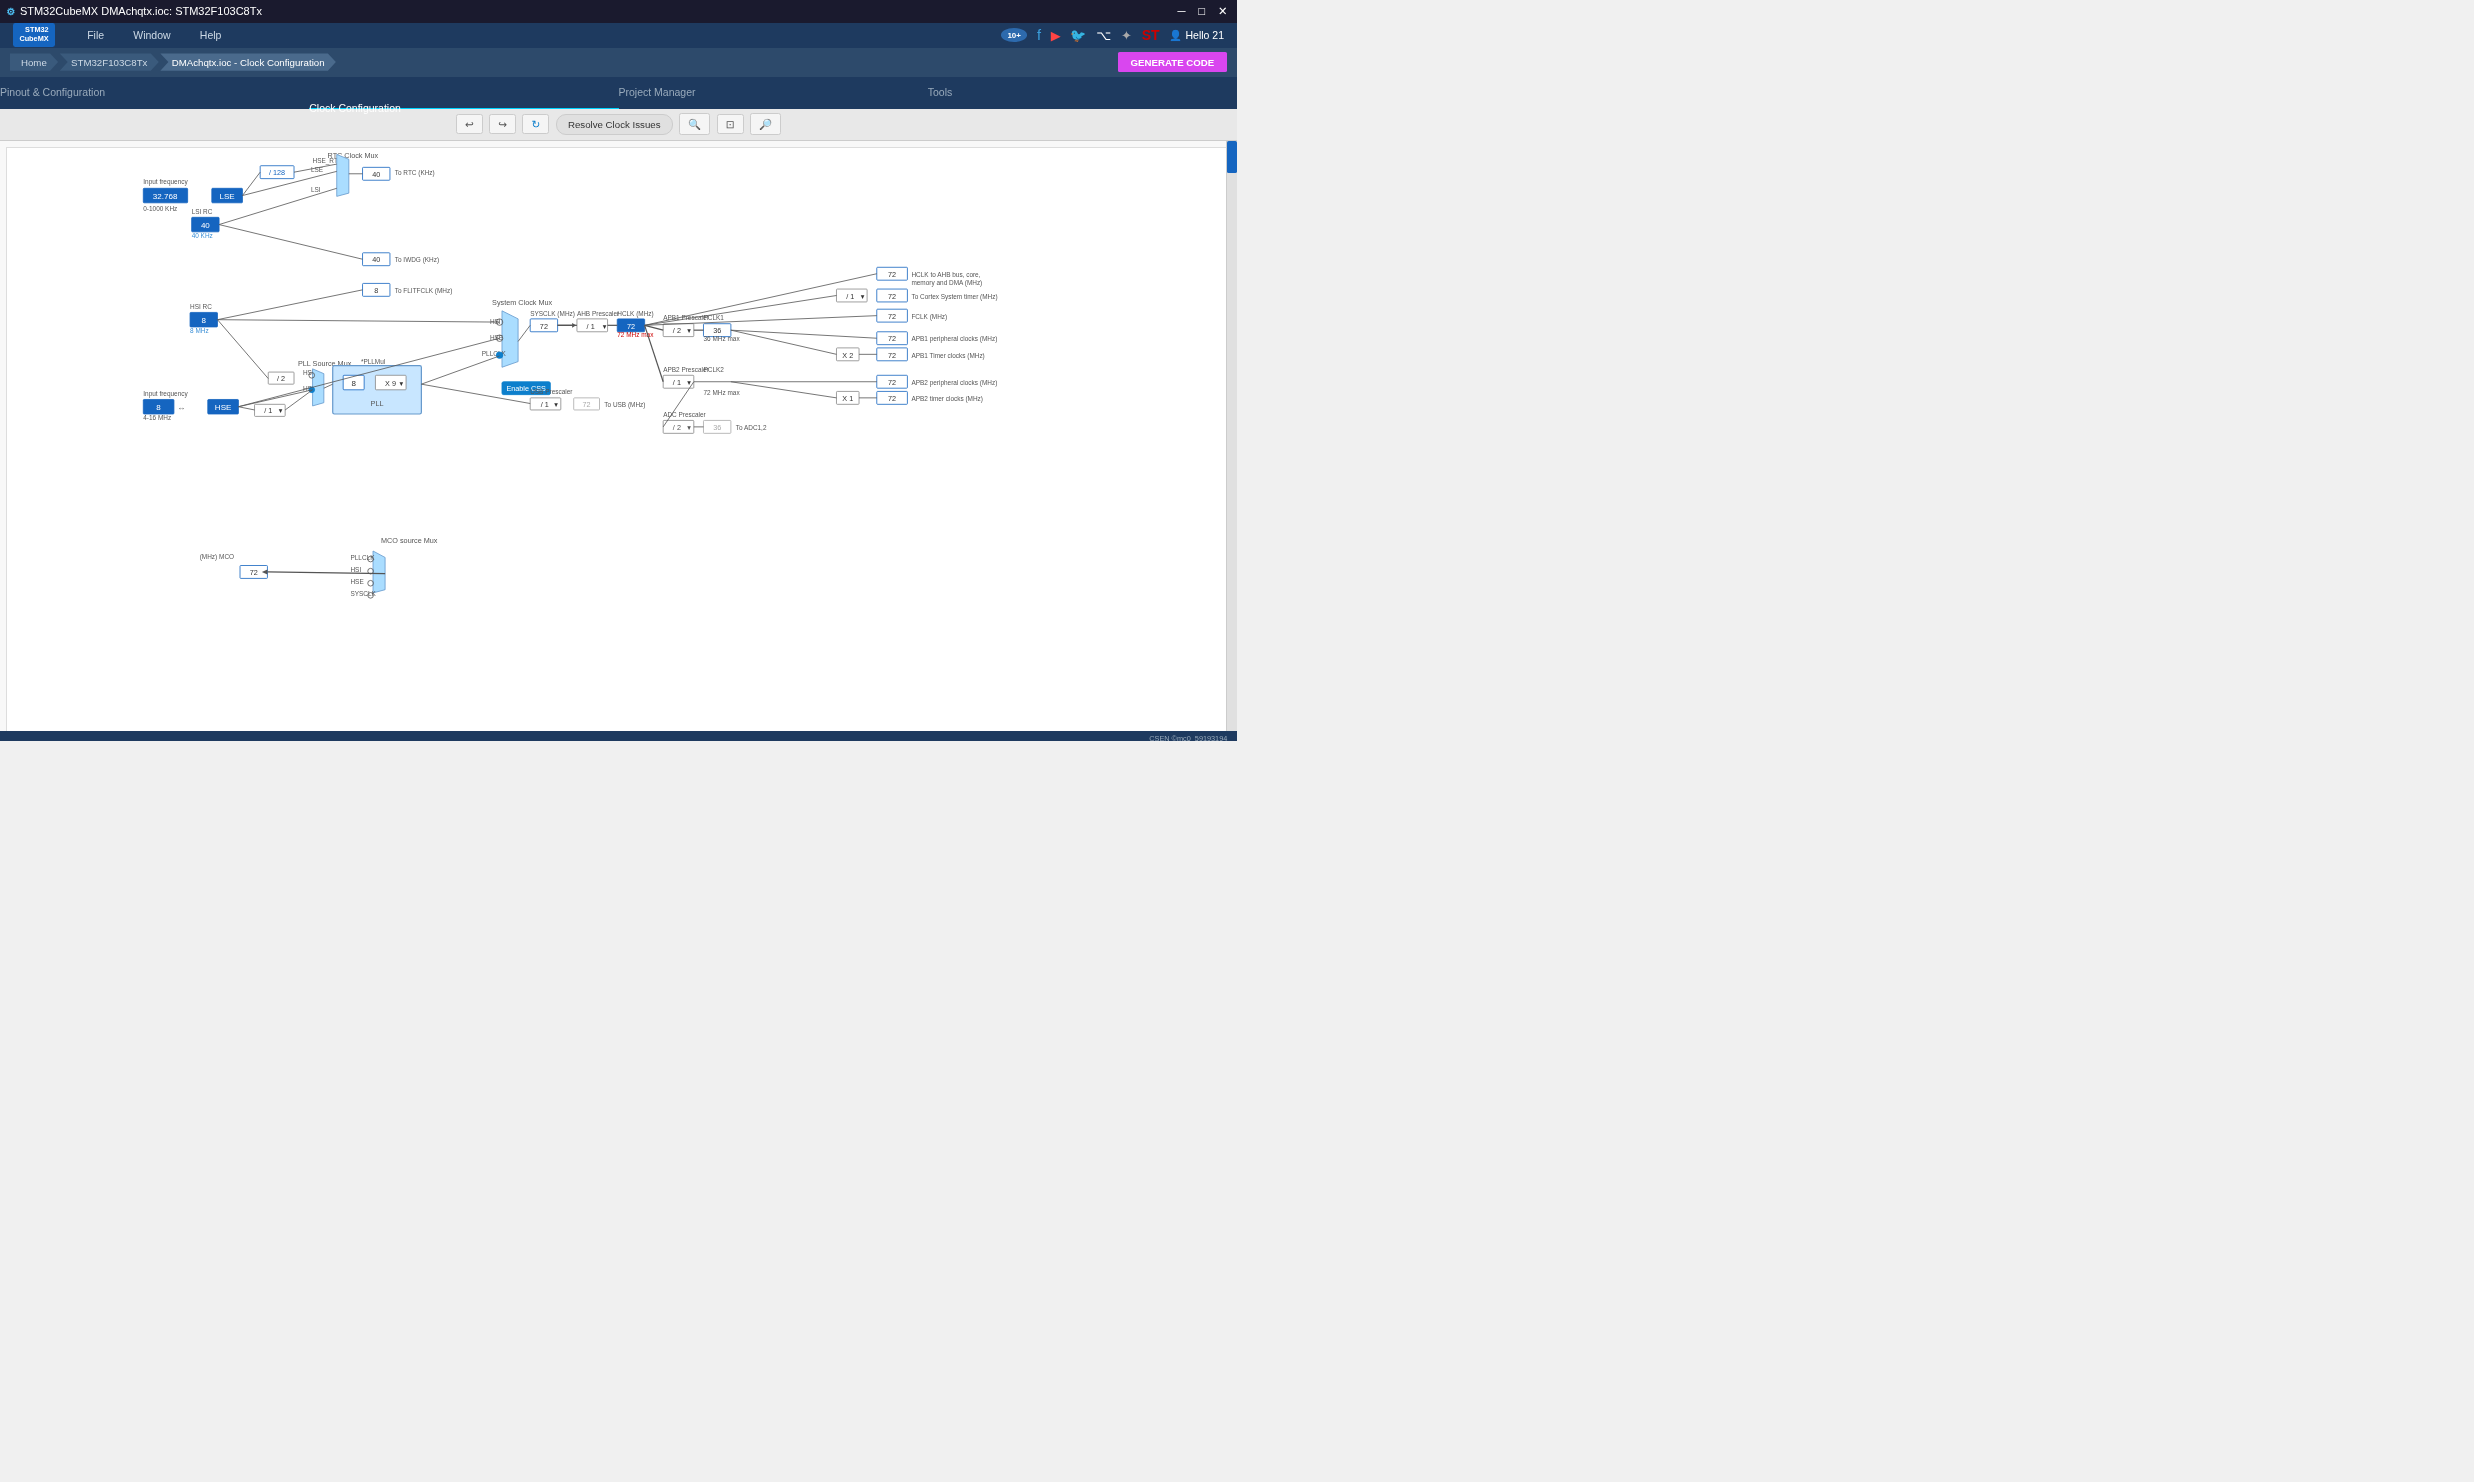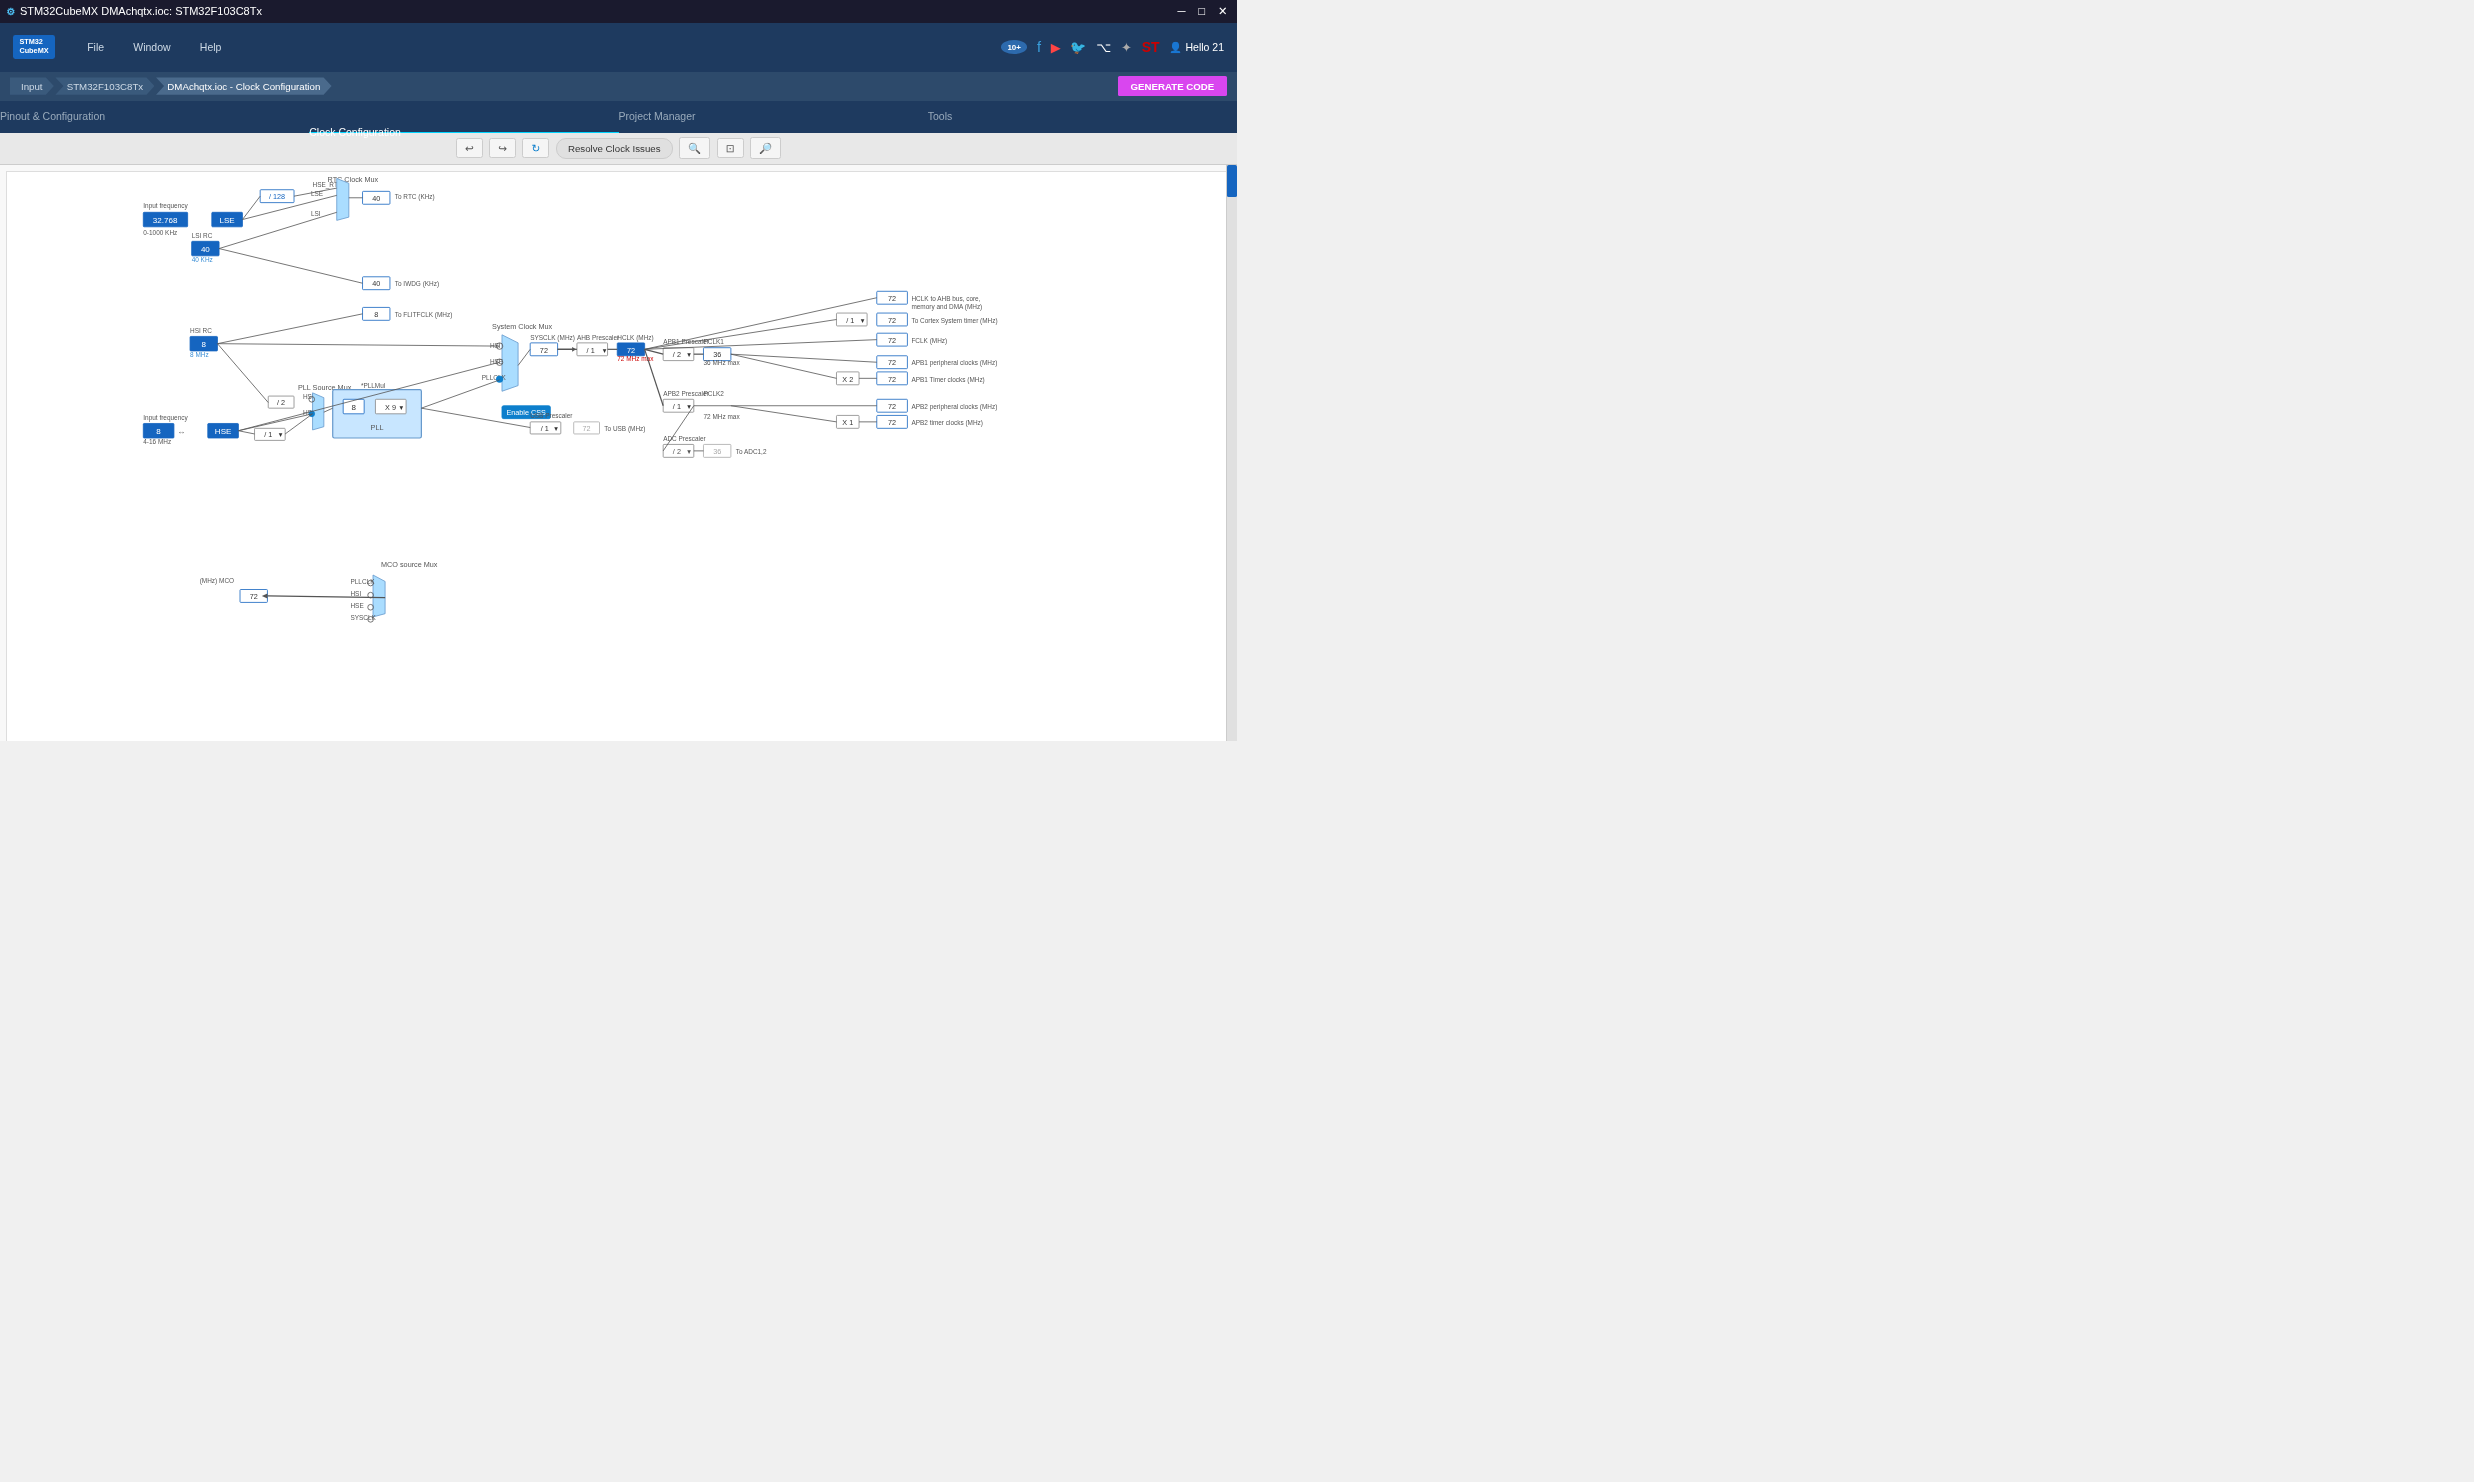--- a/index.html
+++ b/index.html
@@ -16,25 +16,26 @@
       padding: 0 6.4px;
       font-size: 8.9px;
     }
     .title-bar-left { display: flex; align-items: center; gap: 4.8px; }
     .title-bar-right { display: flex; gap: 6.4px; }
     .title-btn { color: white; font-size: 11.3px; cursor: pointer; padding: 0 3.2px; }
 
     
     .menu-bar {
       background: #1e3a5f;
-      height: 49px;
+      height: 25px;
       display: flex;
       align-items: center;
       justify-content: space-between;
       padding: 4px 13px;
+      text-align: right;
     }
     .menu-bar-left { display: flex; align-items: center; gap: 3.2px; }
     .menu-logo { display: flex; align-items: center; gap: 4.8px; margin-right: 16px; }
     .logo-box { background: #1565c0; padding: 3.2px 6.4px; border-radius: 2.4px; }
     .logo-text { color: white; font-weight: bold; font-size: 8px; line-height: 1.2; }
     .menu-item { color: #cdd9e5; font-size: 10.5px; padding: 4.8px 13px; cursor: pointer; }
     .menu-bar-right { display: flex; align-items: center; gap: 9.7px; }
     .user-btn { color: white; font-size: 10.5px; display: flex; align-items: center; gap: 3.2px; }
 
     
@@ -196,21 +197,21 @@
     <span style="color:#cc0000; font-size:14px; font-weight:bold;">ST</span>
     <div class="user-btn">
       <span>👤</span>
       <span>Hello 21</span>
     </div>
   </div>
 </div>
 
 <div class="breadcrumb">
   <div class="breadcrumb-items">
-    <div class="breadcrumb-item">Input</div>
+    <div class="breadcrumb-item">Home</div>
     <div class="breadcrumb-item">STM32F103C8Tx</div>
     <div class="breadcrumb-item active">DMAchqtx.ioc - Clock Configuration</div>
   </div>
   <button class="generate-btn">GENERATE CODE</button>
 </div>
 
 <div class="tab-bar">
   <div class="tab">
     <span>Pinout &amp; Configuration</span>
   </div>

